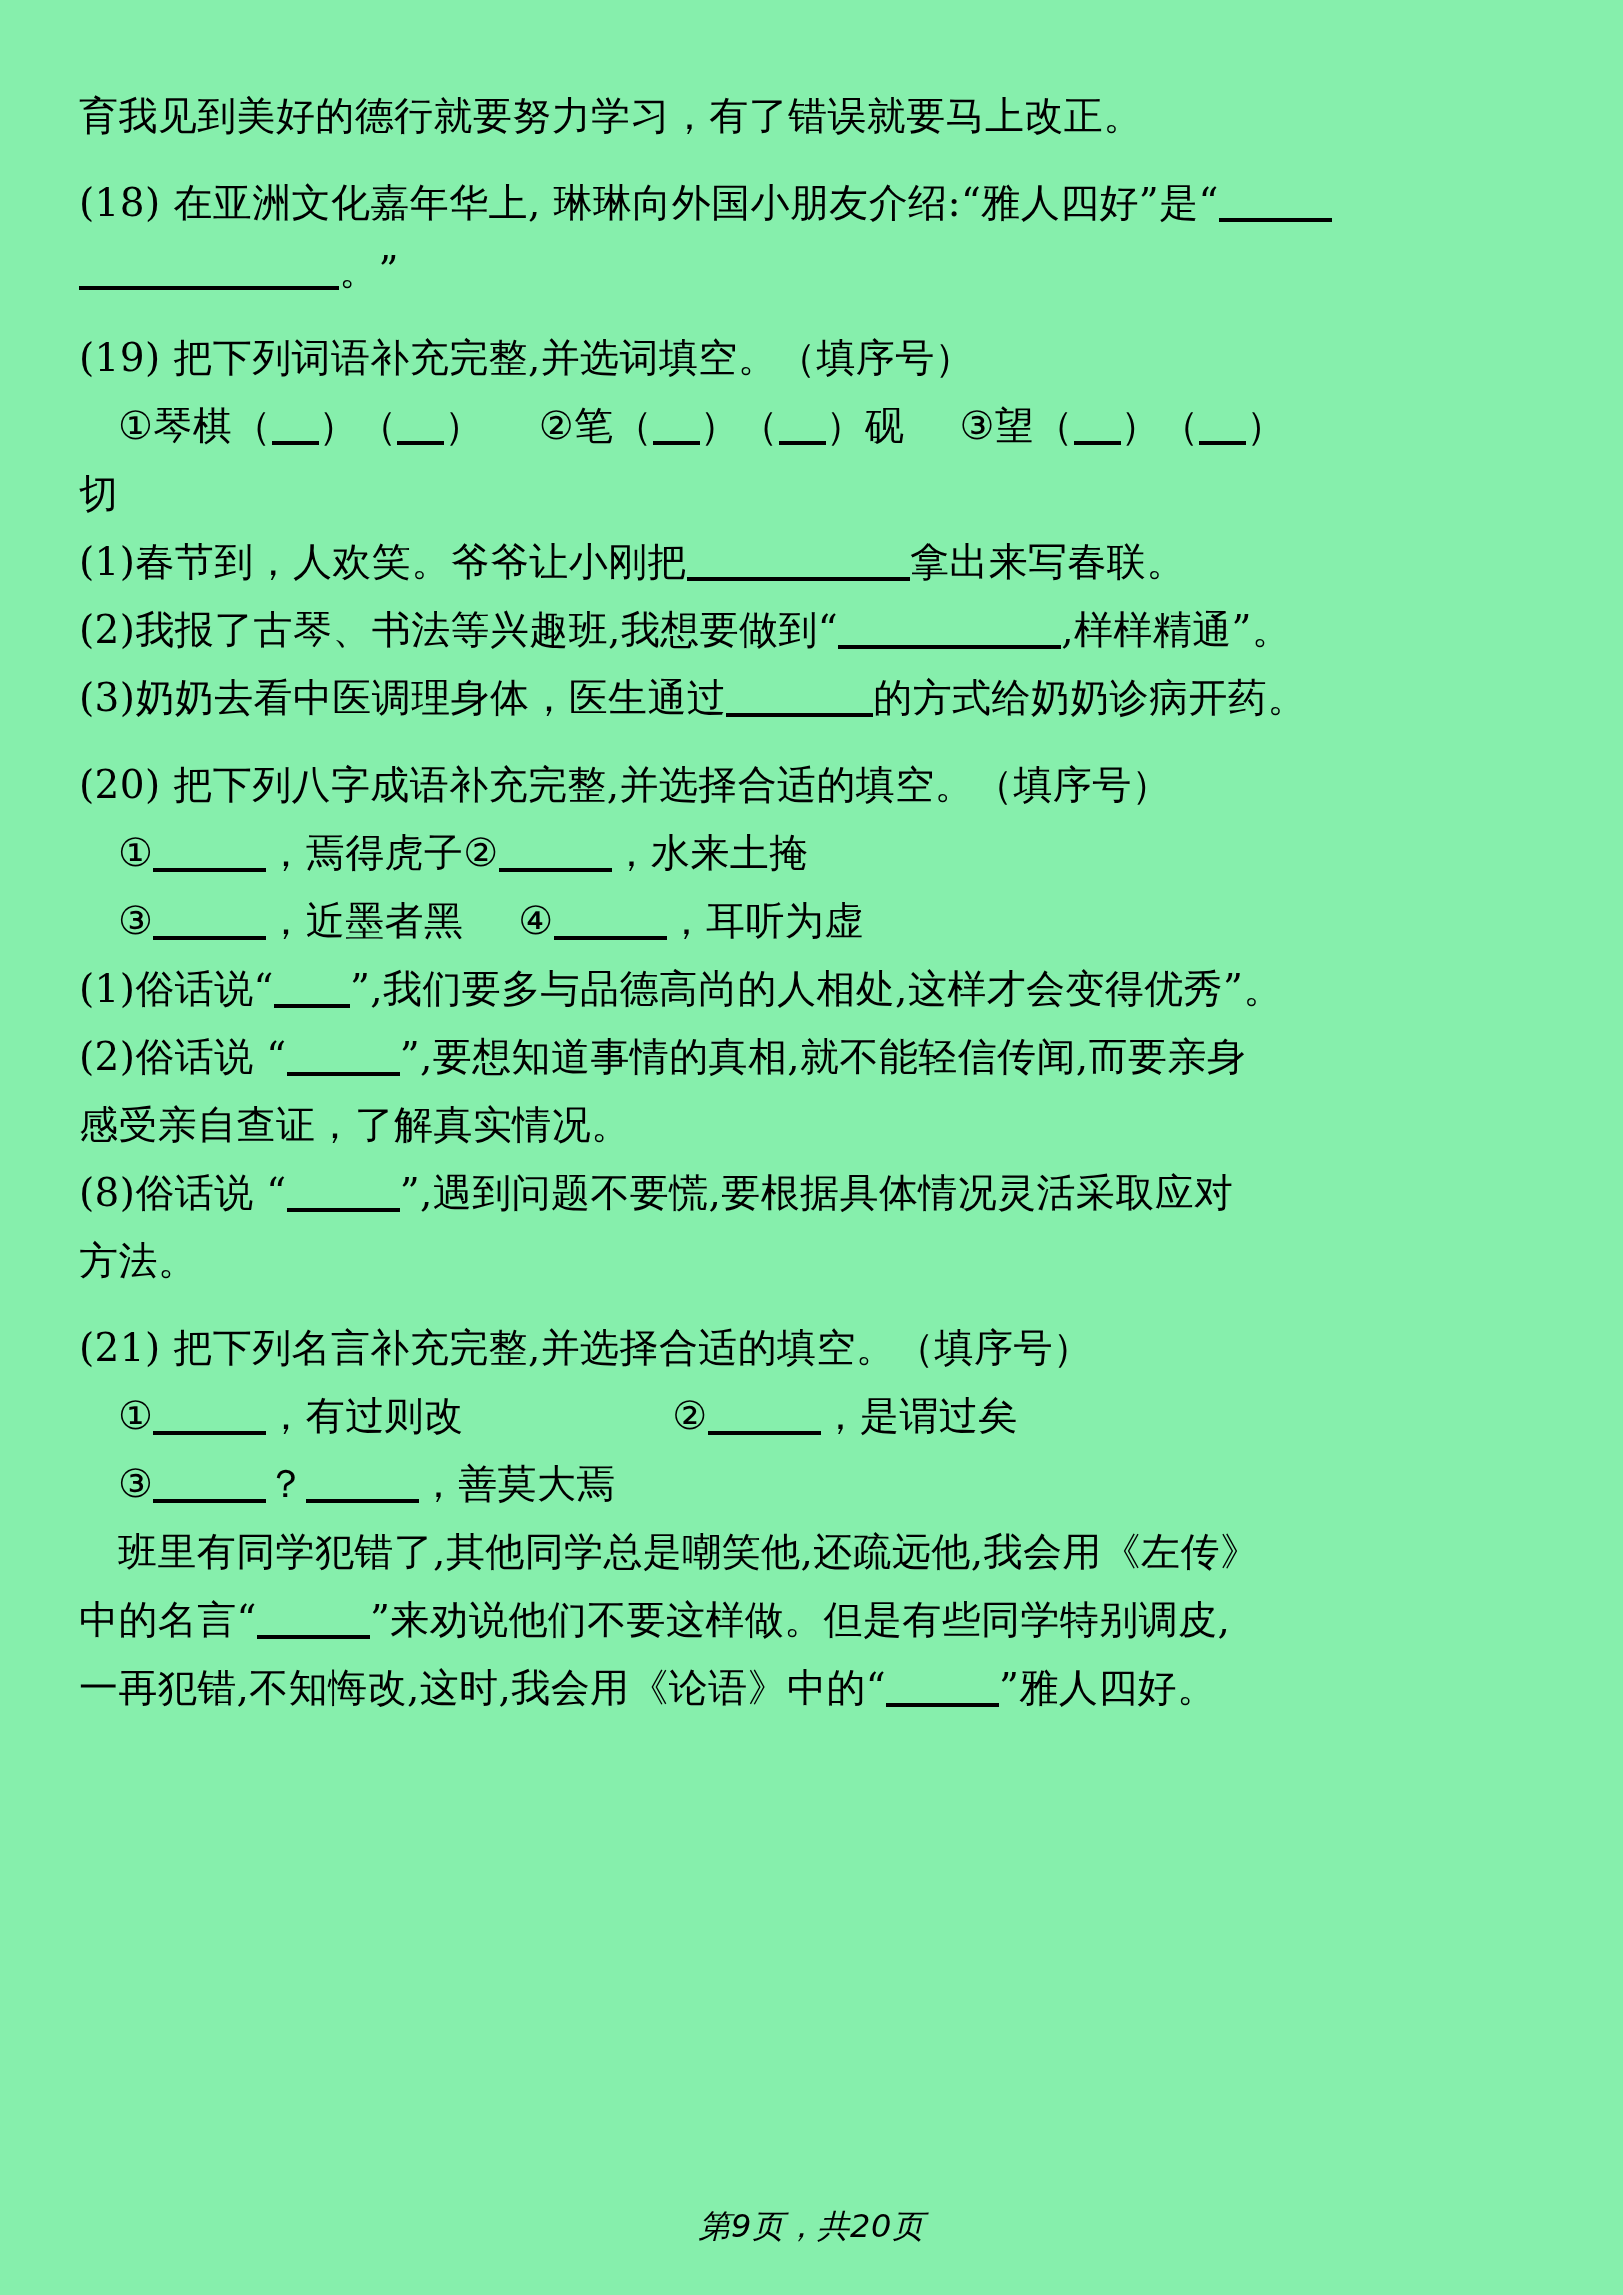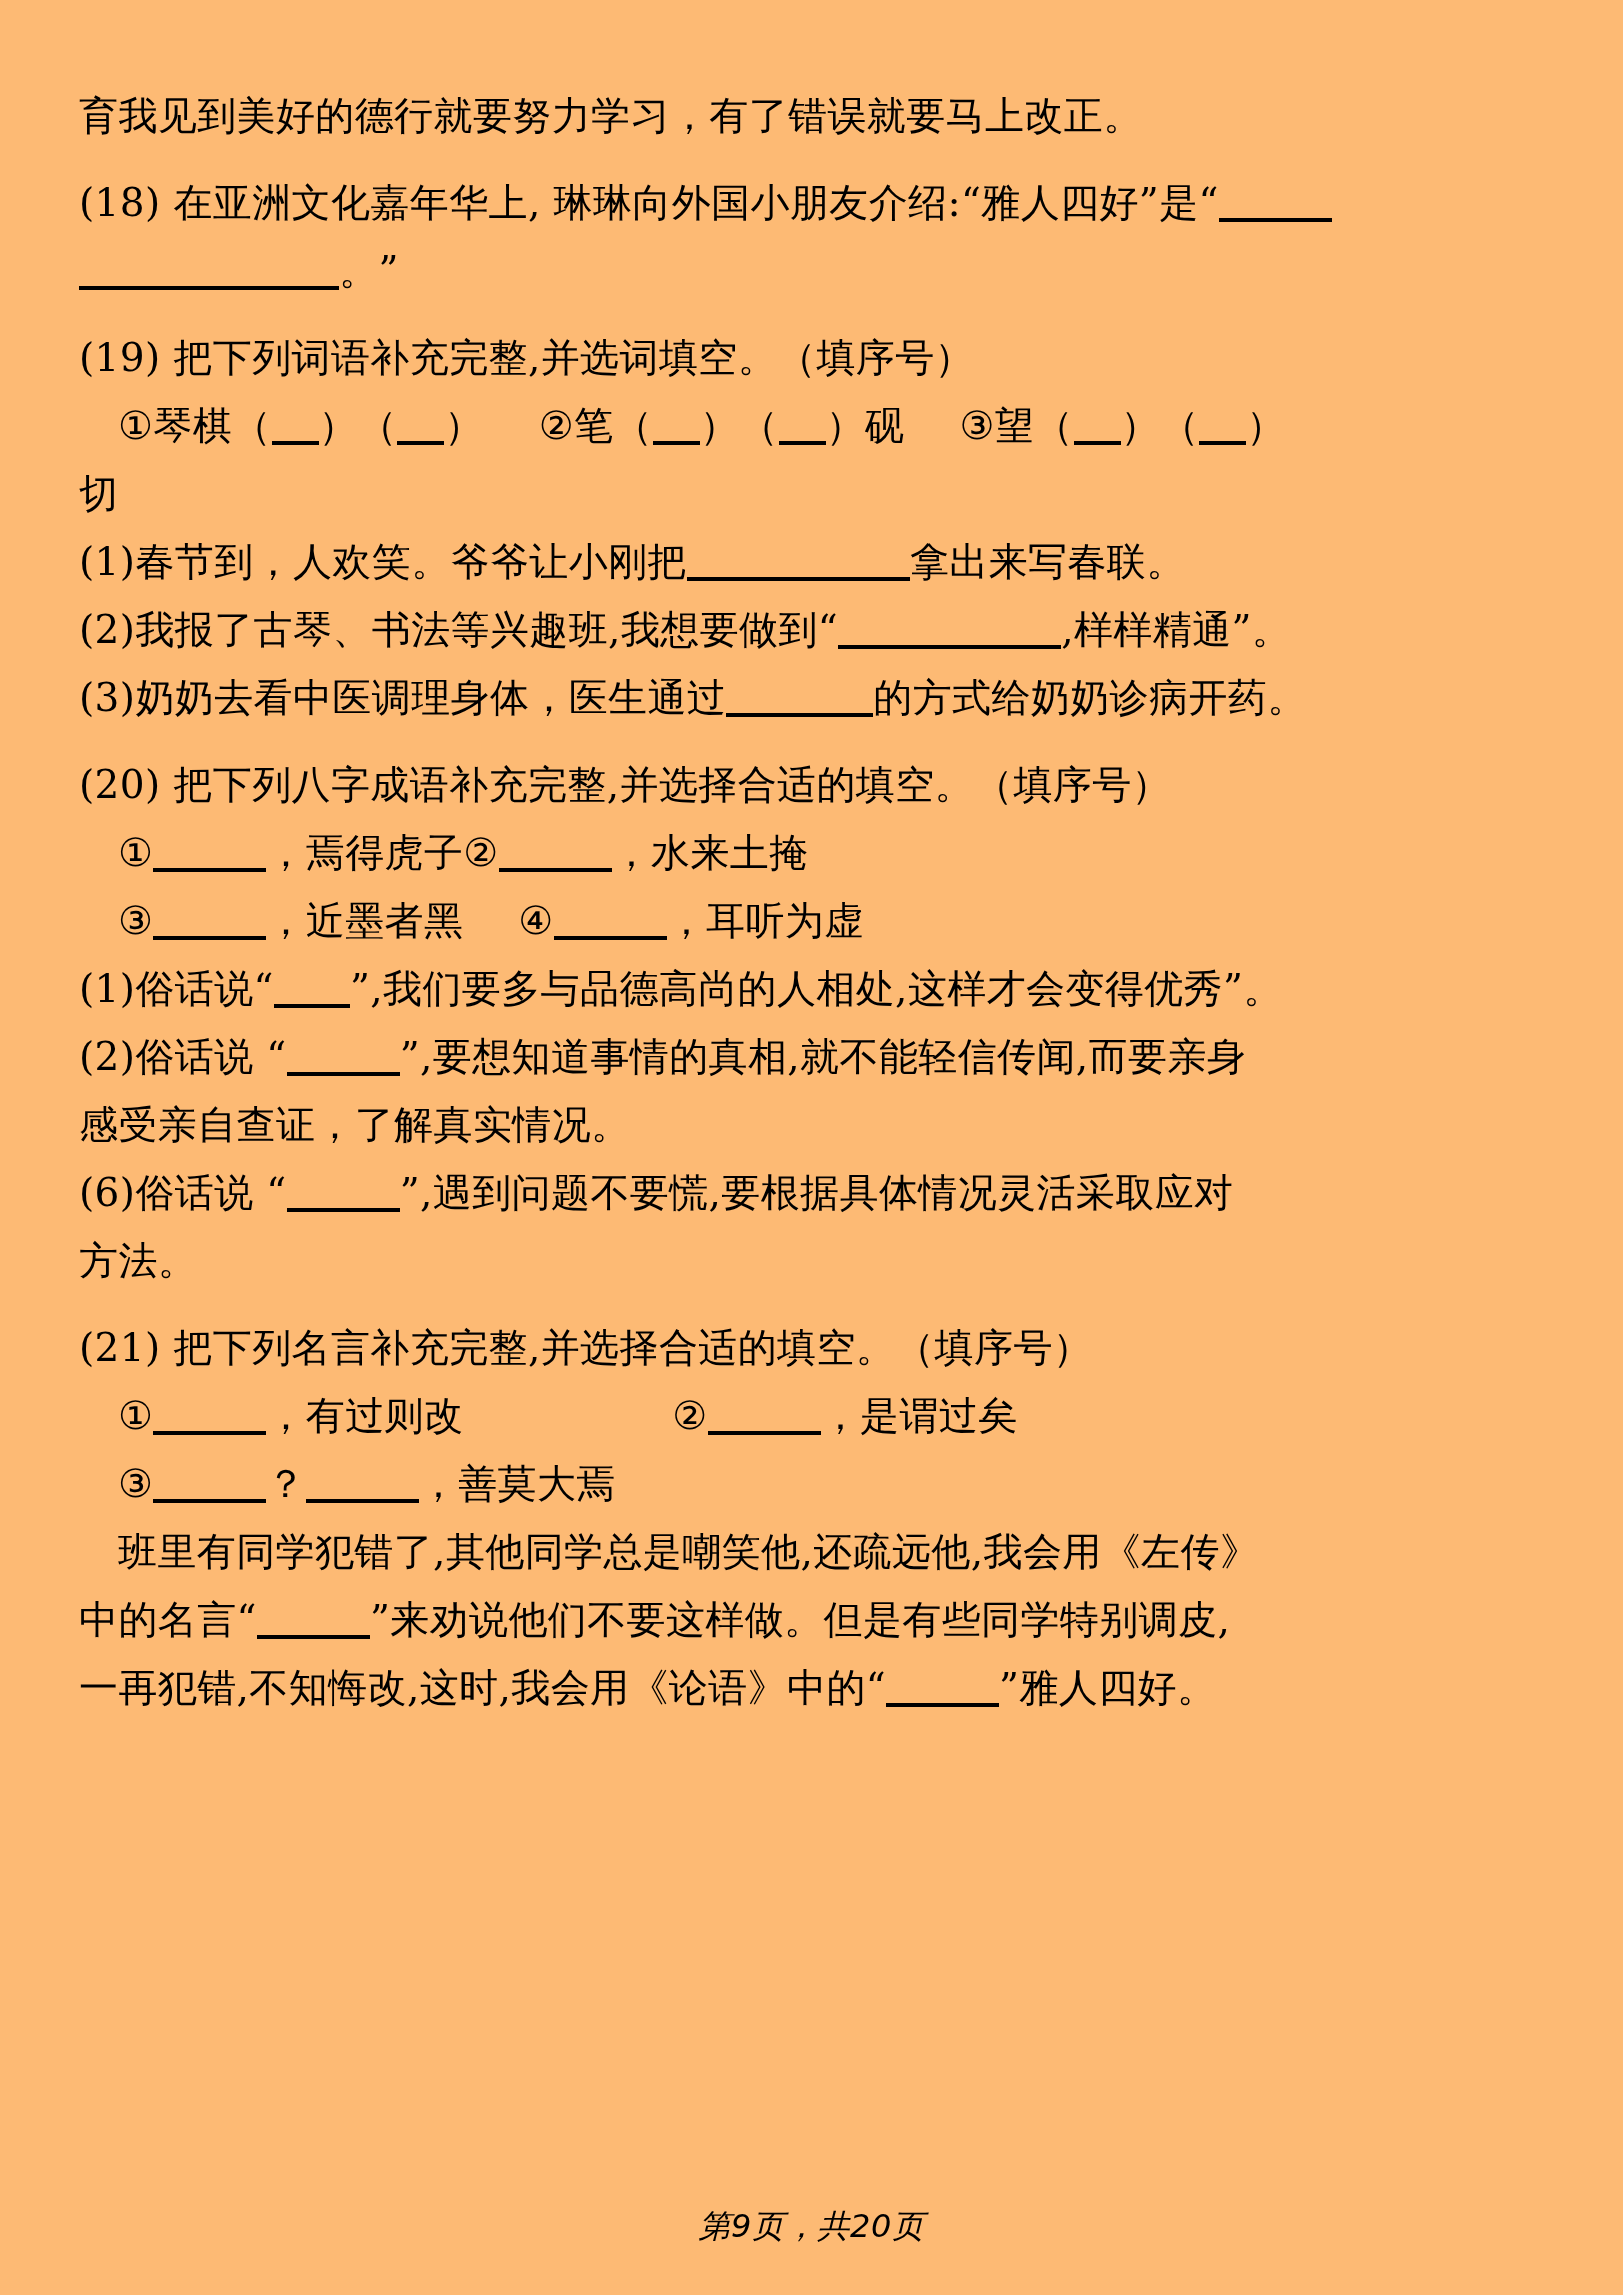--- a/index.html
+++ b/index.html
@@ -5,21 +5,21 @@
 <style>
   html, body {
     margin: 0;
     padding: 0;
     background: #ffffff;
   }
   .page {
     position: relative;
     width: 1623px;
     height: 2295px;
-    background: #fdba74;
+    background: #86efac;
     font-family: "DejaVu Serif", "Liberation Serif", serif;
     color: #000000;
     box-sizing: border-box;
     padding: 0;
     overflow: hidden;
   }
   .body-area {
     position: absolute;
     left: 79px;
     top: 82px;
@@ -110,21 +110,21 @@
 
       <span class="ln line indent1"><span class="circ">①</span><span class="blank b-md"></span><span>，焉得虎子</span><span class="circ">②</span><span class="blank b-md"></span><span>，水来土掩</span></span>
 
       <span class="ln line indent1"><span class="circ">③</span><span class="blank b-md"></span><span>，近墨者黑</span><span class="gap-md"></span><span class="circ">④</span><span class="blank b-md"></span><span>，耳听为虚</span></span>
 
       <span class="ln line"><span>(1)俗话说“</span><span class="blank b-sm"></span><span>”,我们要多与品德高尚的人相处,这样才会变得优秀”。</span></span>
 
       <span class="ln line"><span>(2)俗话说 “</span><span class="blank b-md"></span><span>”,要想知道事情的真相,就不能轻信传闻,而要亲身</span></span>
       <span class="ln line">感受亲自查证，了解真实情况。</span>
 
-      <span class="ln line"><span>(6)俗话说 “</span><span class="blank b-md"></span><span>”,遇到问题不要慌,要根据具体情况灵活采取应对</span></span>
+      <span class="ln line"><span>(8)俗话说 “</span><span class="blank b-md"></span><span>”,遇到问题不要慌,要根据具体情况灵活采取应对</span></span>
       <span class="ln line">方法。</span>
     </div>
 
     <div class="block">
       <span class="ln line"><span>(21)</span> <span>把下列名言补充完整,并选择合适的填空。（填序号）</span></span>
 
       <span class="ln line indent1"><span class="circ">①</span><span class="blank b-md"></span><span>，有过则改</span><span class="gap-xl"></span><span class="circ">②</span><span class="blank b-md"></span><span>，是谓过矣</span></span>
 
       <span class="ln line indent1"><span class="circ">③</span><span class="blank b-md"></span><span>？</span><span class="blank b-md"></span><span>，善莫大焉</span></span>
 

